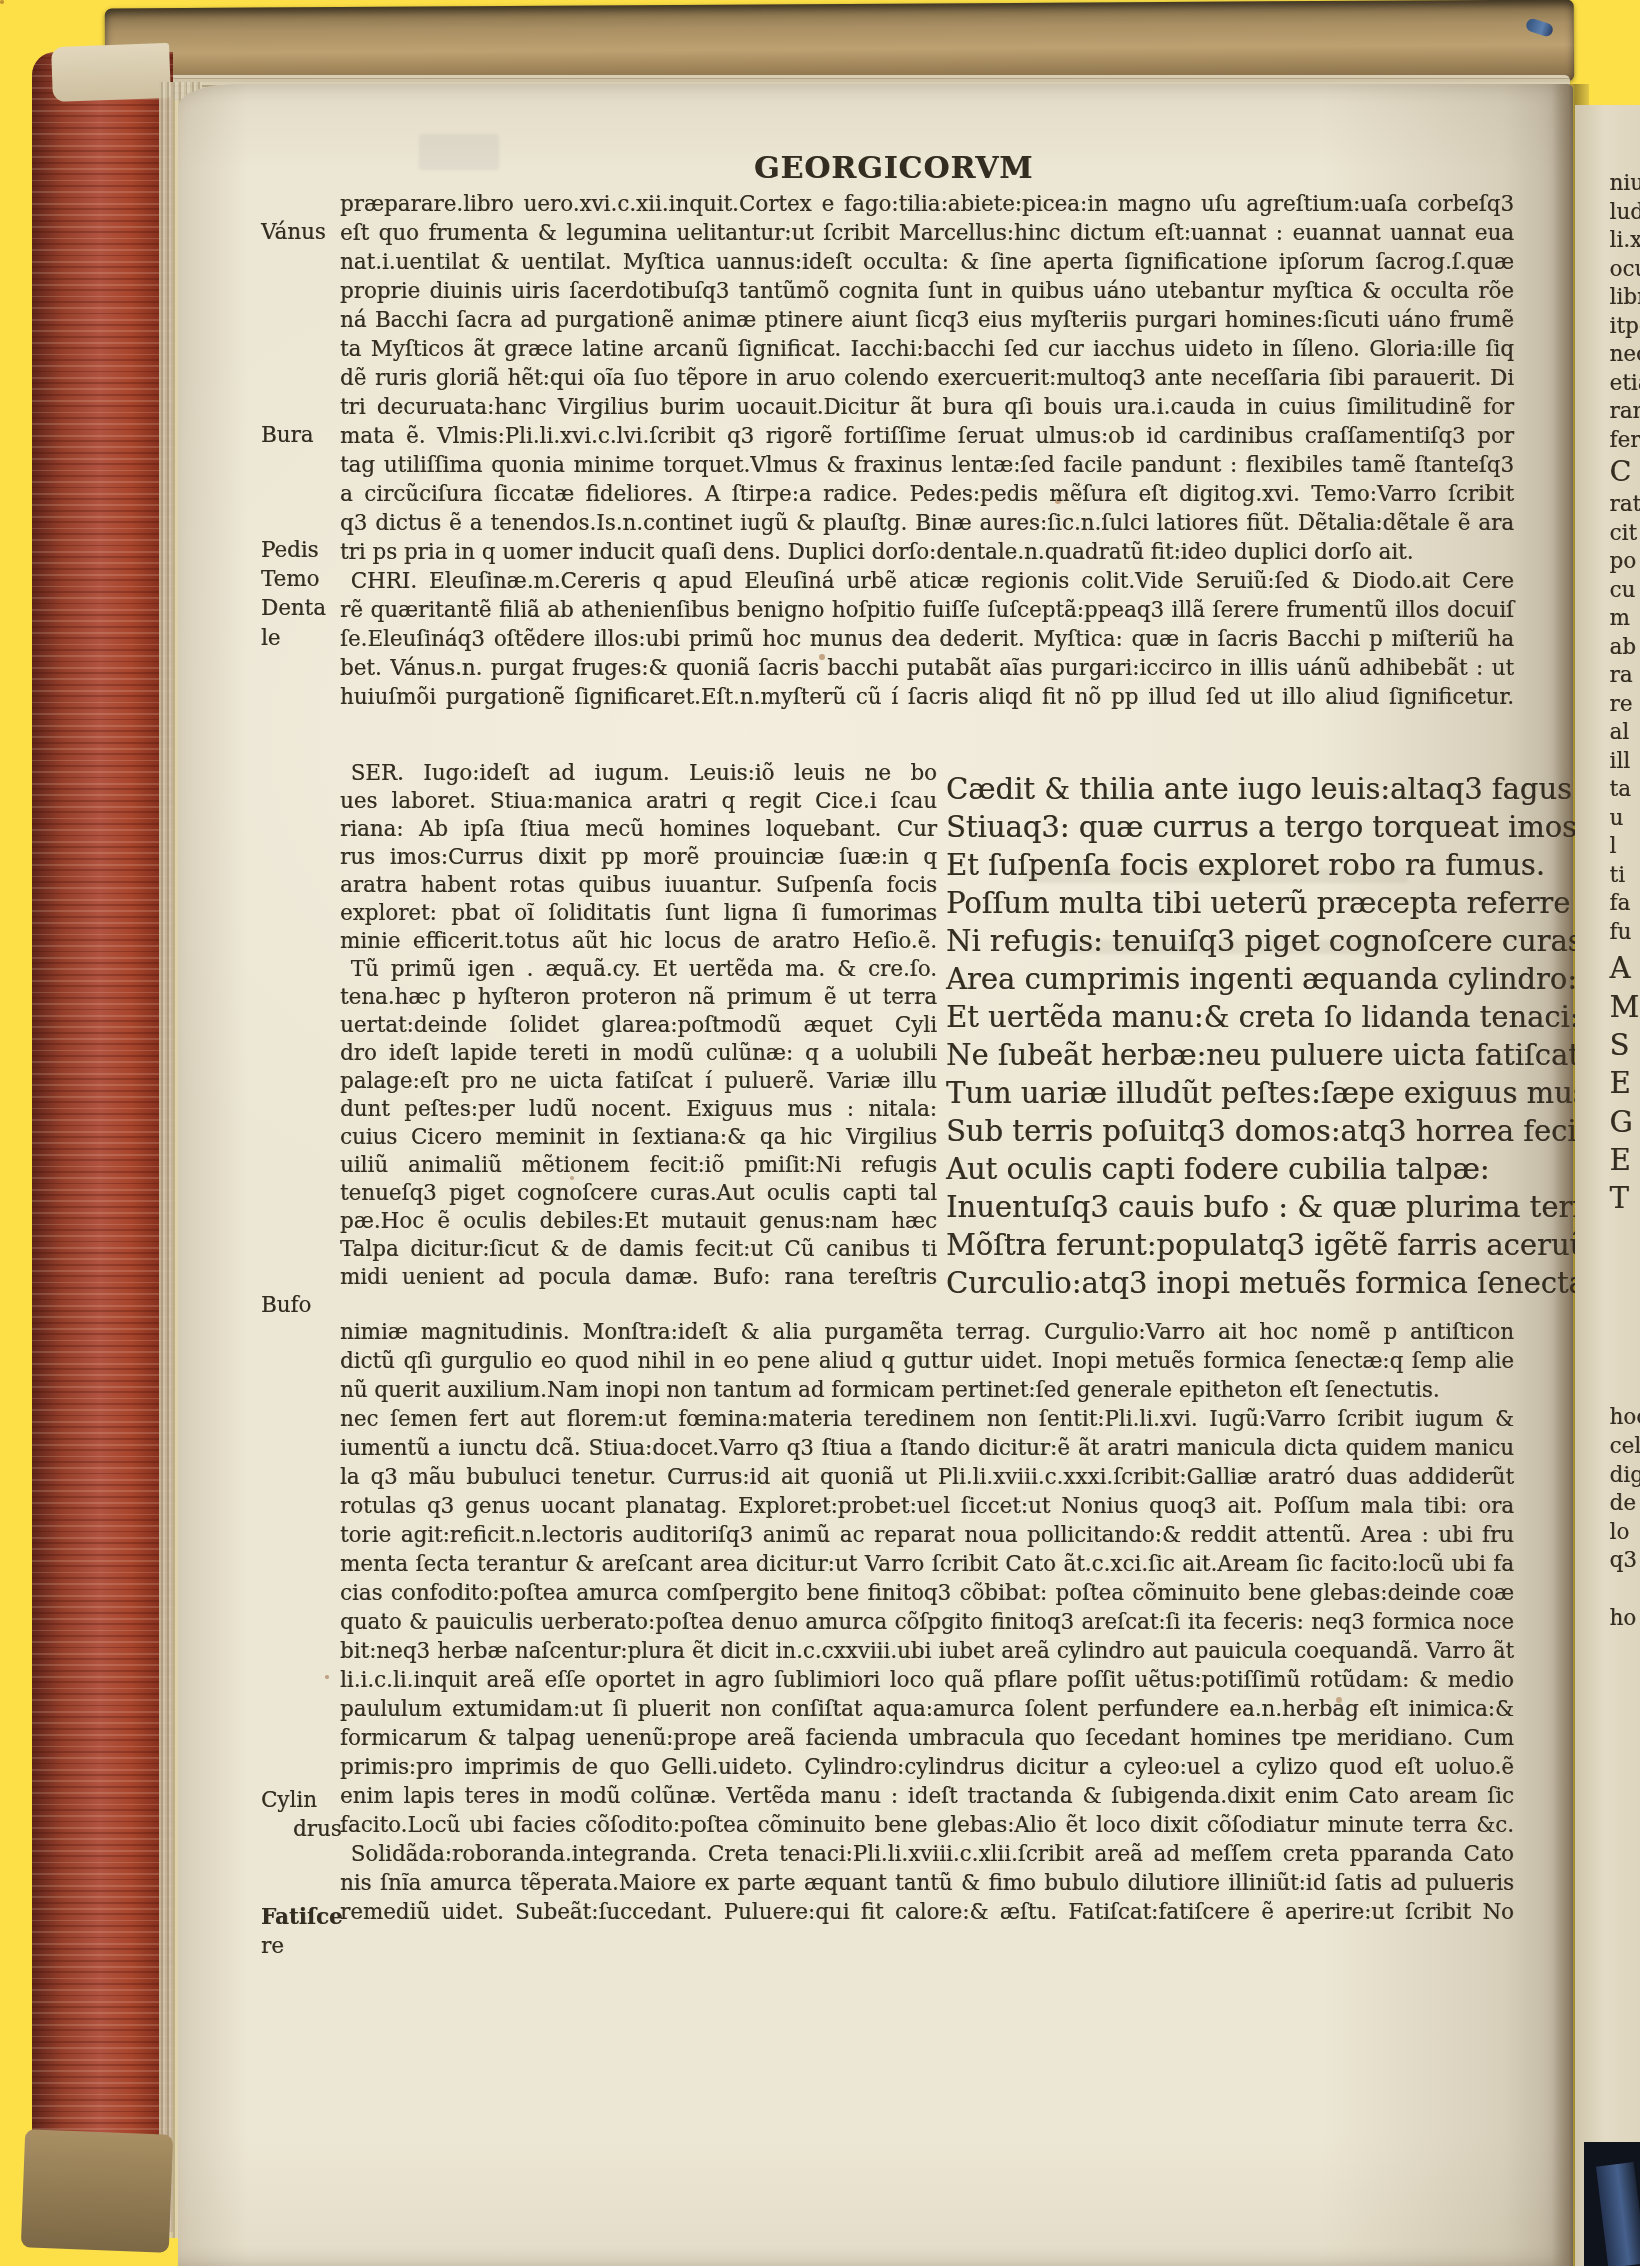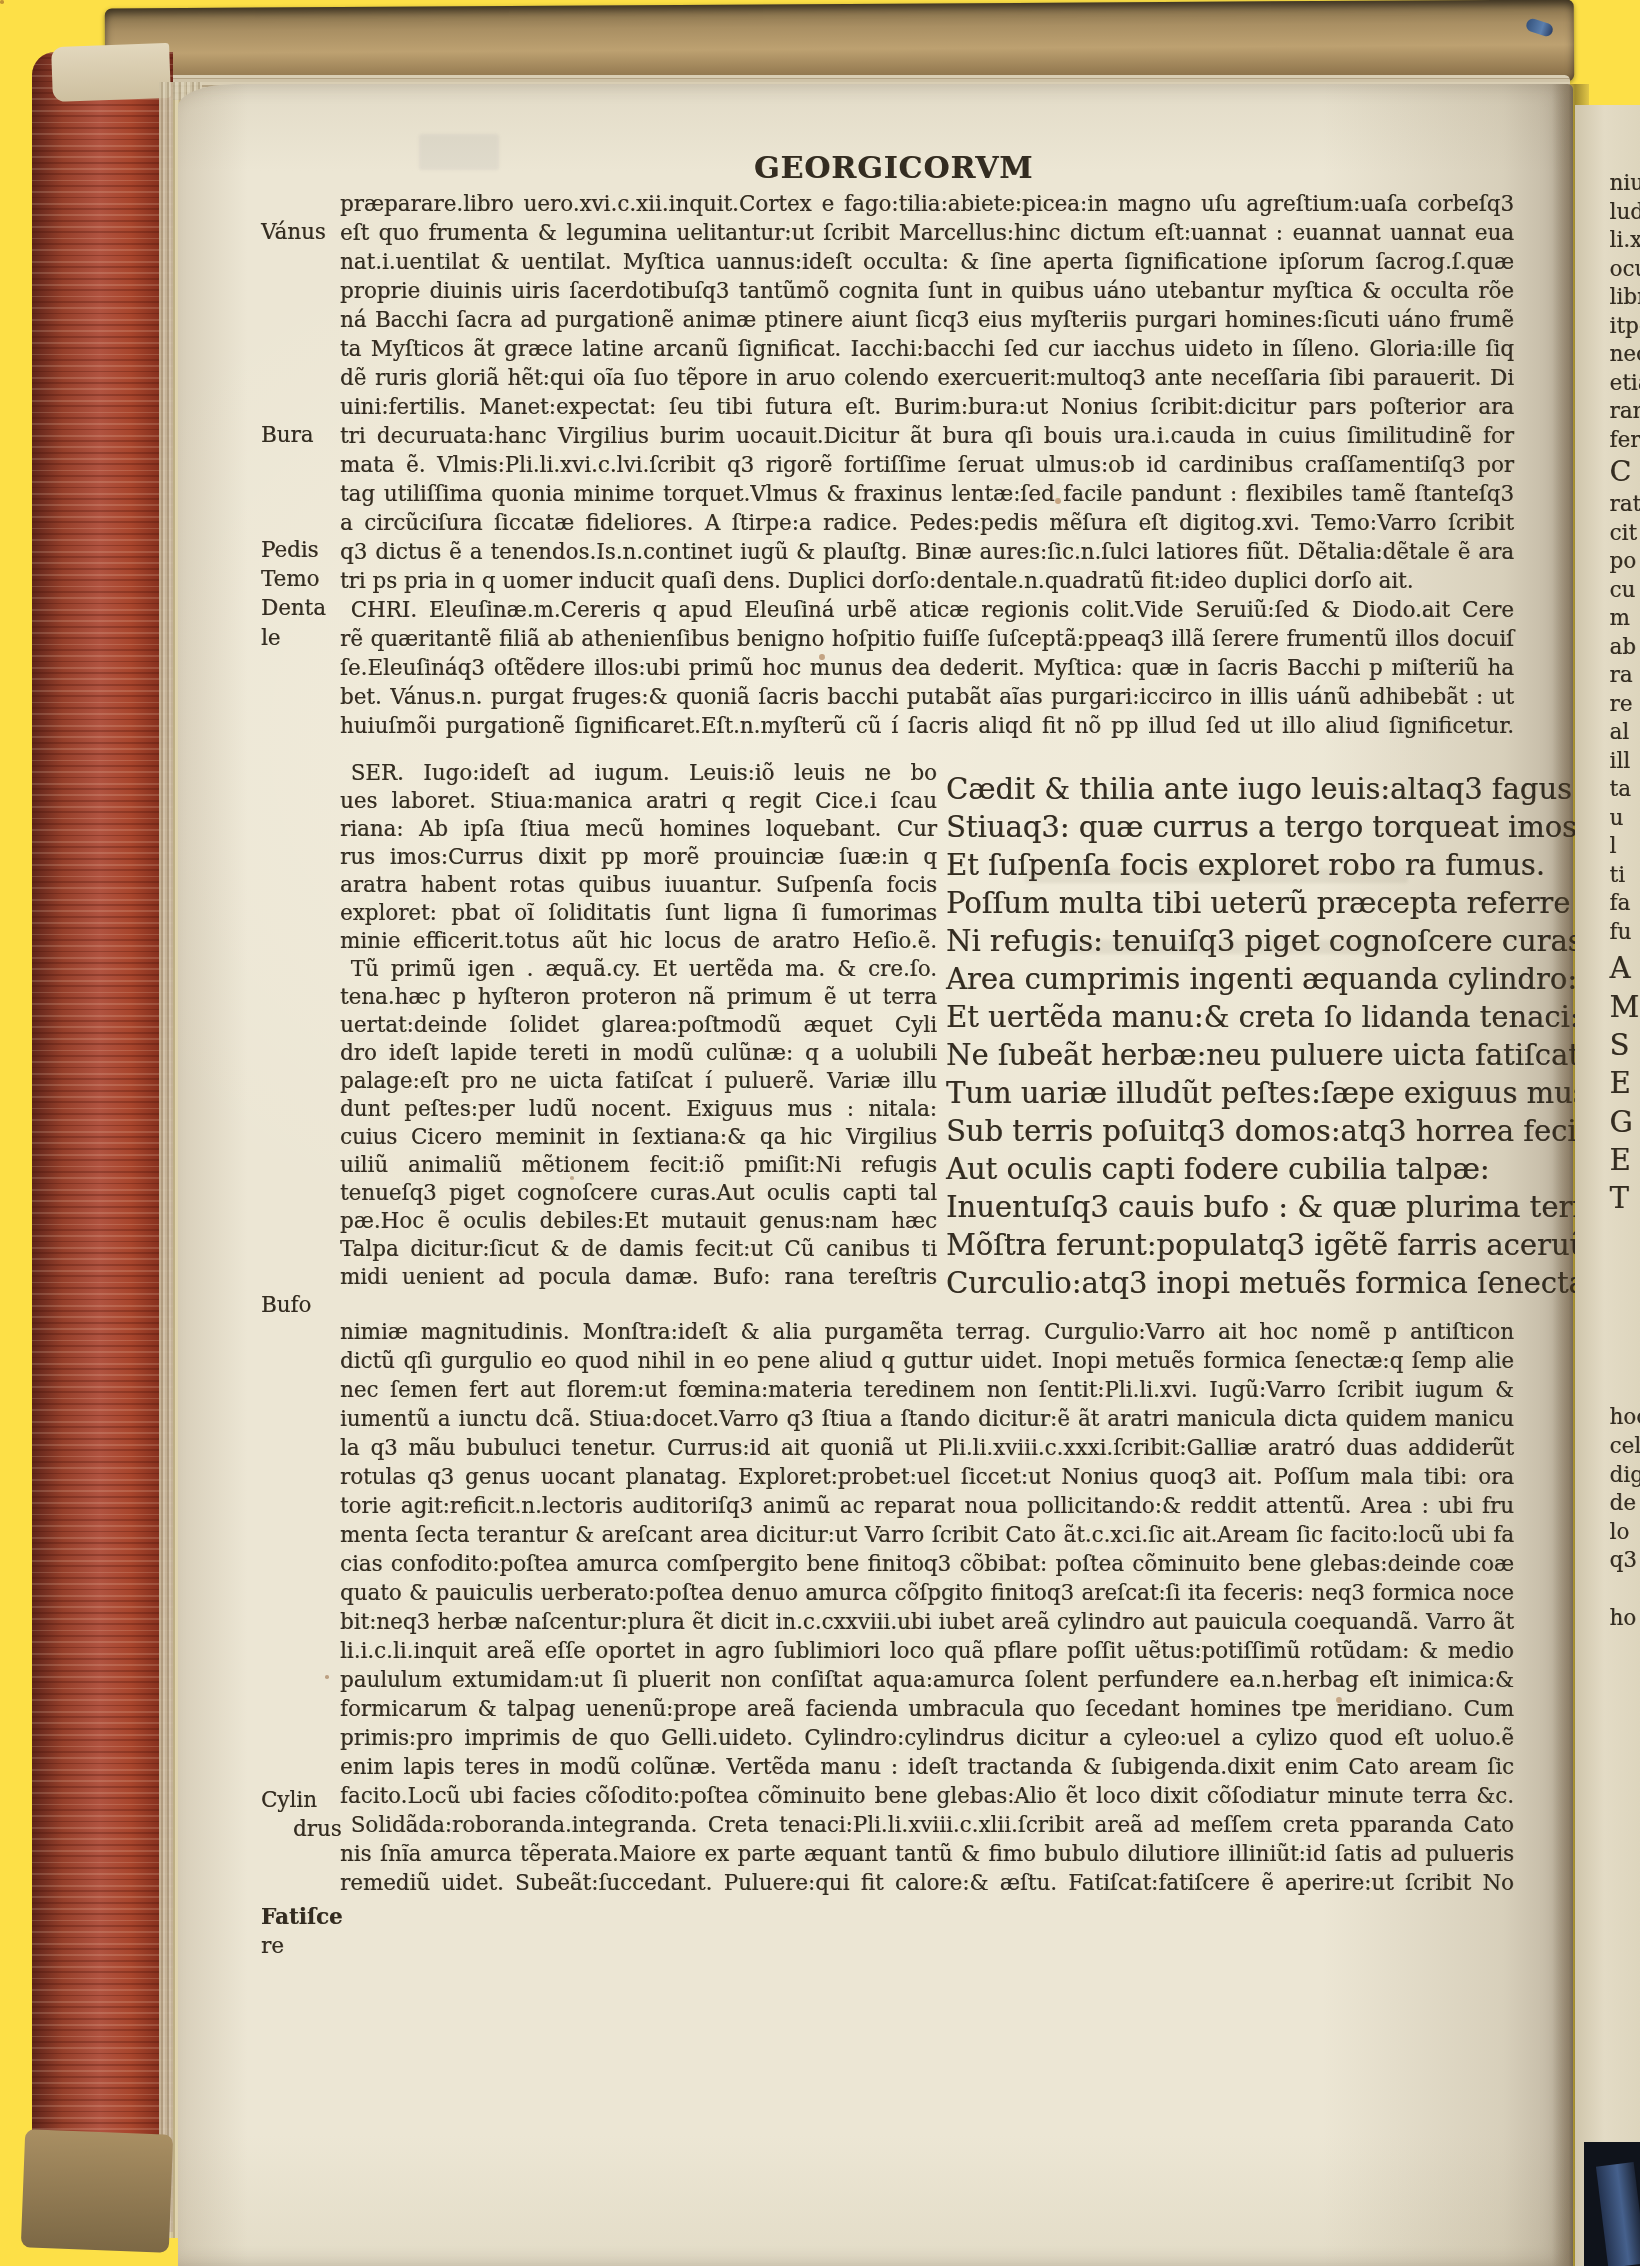--- a/index.html
+++ b/index.html
@@ -100,21 +100,20 @@
 
   <div class="textblock block-top ink">
 
   <div class="line">præparare.libro uero.xvi.c.xii.inquit.Cortex e fago:tilia:abiete:picea:in magno uſu agreſtium:uaſa corbeſq3</div>
       <div class="line">eſt quo frumenta &amp; legumina uelitantur:ut ſcribit Marcellus:hinc dictum eſt:uannat : euannat uannat eua</div>
       <div class="line">nat.i.uentilat &amp; uentilat.  Myſtica uannus:ideſt occulta: &amp; ſine aperta ſignificatione ipſorum ſacrog.ſ.quæ</div>
       <div class="line">proprie diuinis uiris ſacerdotibuſq3 tantũmõ cognita ſunt in quibus uáno utebantur myſtica &amp; occulta rõe</div>
       <div class="line">ná Bacchi ſacra ad purgationẽ animæ ptinere aiunt ſicq3 eius myſteriis purgari homines:ſicuti uáno frumẽ</div>
       <div class="line">ta Myſticos ãt græce latine arcanũ ſignificat.  Iacchi:bacchi ſed cur iacchus uideto in ſíleno.  Gloria:ille ſiq</div>
       <div class="line">dẽ ruris gloriã hẽt:qui oĩa ſuo tẽpore in aruo colendo exercuerit:multoq3 ante neceſſaria ſibi parauerit.  Di</div>
-      <div class="line">uini:fertilis.  Manet:expectat: ſeu tibi futura eſt.  Burim:bura:ut Nonius ſcribit:dicitur pars poſterior ara</div>
       <div class="line">tri decuruata:hanc Virgilius burim uocauit.Dicitur ãt bura qſi bouis ura.i.cauda in cuius ſimilitudinẽ for</div>
       <div class="line">mata ẽ.  Vlmis:Pli.li.xvi.c.lvi.ſcribit q3 rigorẽ fortiſſime ſeruat ulmus:ob id cardinibus craſſamentiſq3 por</div>
       <div class="line">tag utiliſſima quonia minime torquet.Vlmus &amp; fraxinus lentæ:ſed facile pandunt : flexibiles tamẽ ſtanteſq3</div>
       <div class="line">a circũciſura ſiccatæ fideliores.  A ſtirpe:a radice.  Pedes:pedis mẽſura eſt digitog.xvi.  Temo:Varro ſcribit</div>
       <div class="line">q3 dictus ẽ a tenendos.Is.n.continet iugũ &amp; plauſtg.  Binæ aures:ſic.n.ſulci latiores fiũt.  Dẽtalia:dẽtale ẽ ara</div>
       <div class="line ragged">tri ps pria in q uomer inducit quaſi dens.  Duplici dorſo:dentale.n.quadratũ fit:ideo duplici dorſo ait.</div>
       <div class="line"> CHRI.  Eleuſinæ.m.Cereris q apud Eleuſiná urbẽ aticæ regionis colit.Vide Seruiũ:ſed &amp; Diodo.ait Cere</div>
       <div class="line">rẽ quæritantẽ filiã ab athenienſibus benigno hoſpitio fuiſſe ſuſceptã:ppeaq3 illã ſerere frumentũ illos docuiſ</div>
       <div class="line">ſe.Eleuſináq3 oſtẽdere illos:ubi primũ hoc munus dea dederit.  Myſtica: quæ in ſacris Bacchi p miſteriũ ha</div>
       <div class="line">bet.  Vánus.n. purgat fruges:&amp; quoniã ſacris bacchi putabãt aĩas purgari:iccirco in illis uánũ adhibebãt : ut</div>
@@ -159,20 +158,21 @@
       <div class="line">Aut oculis capti fodere cubilia talpæ:</div>
       <div class="line">Inuentuſq3 cauis bufo : &amp; quæ plurima terræ</div>
       <div class="line">Mõſtra ferunt:populatq3 igẽtẽ farris aceruũ</div>
       <div class="line">Curculio:atq3 inopi metuẽs formica ſenectæ</div>
     </div>
 
   <div class="textblock block-bottom ink">
 
   <div class="line">nimiæ magnitudinis.  Monſtra:ideſt &amp; alia purgamẽta terrag.  Curgulio:Varro ait hoc nomẽ p antiſticon</div>
       <div class="line">dictũ qſi gurgulio eo quod nihil in eo pene aliud q guttur uidet.  Inopi metuẽs formica ſenectæ:q ſemp alie</div>
+      <div class="line ragged">nũ querit auxilium.Nam inopi non tantum ad formicam pertinet:ſed generale epitheton eſt ſenectutis.</div>
       <div class="line">nec ſemen fert aut florem:ut fœmina:materia teredinem non ſentit:Pli.li.xvi.  Iugũ:Varro ſcribit iugum &amp;</div>
       <div class="line">iumentũ a iunctu dcã.  Stiua:docet.Varro q3 ſtiua a ſtando dicitur:ẽ ãt aratri manicula dicta quidem manicu</div>
       <div class="line">la q3 mãu bubuluci tenetur.  Currus:id ait quoniã ut Pli.li.xviii.c.xxxi.ſcribit:Galliæ aratró duas addiderũt</div>
       <div class="line">rotulas q3 genus uocant planatag.  Exploret:probet:uel ſiccet:ut Nonius quoq3 ait.  Poſſum mala tibi: ora</div>
       <div class="line">torie agit:reficit.n.lectoris auditoriſq3 animũ ac reparat noua pollicitando:&amp; reddit attentũ.  Area : ubi fru</div>
       <div class="line">menta ſecta terantur &amp; areſcant area dicitur:ut Varro ſcribit Cato ãt.c.xci.ſic ait.Aream ſic facito:locũ ubi fa</div>
       <div class="line">cias confodito:poſtea amurca comſpergito bene finitoq3 cõbibat: poſtea cõminuito bene glebas:deinde coæ</div>
       <div class="line">quato &amp; pauiculis uerberato:poſtea denuo amurca cõſpgito finitoq3 areſcat:ſi ita feceris: neq3 formica noce</div>
       <div class="line">bit:neq3 herbæ naſcentur:plura ẽt dicit in.c.cxxviii.ubi iubet areã cylindro aut pauicula coequandã. Varro ãt</div>
       <div class="line">li.i.c.li.inquit areã eſſe oportet in agro ſublimiori loco quã pflare poſſit uẽtus:potiſſimũ rotũdam: &amp; medio</div>

